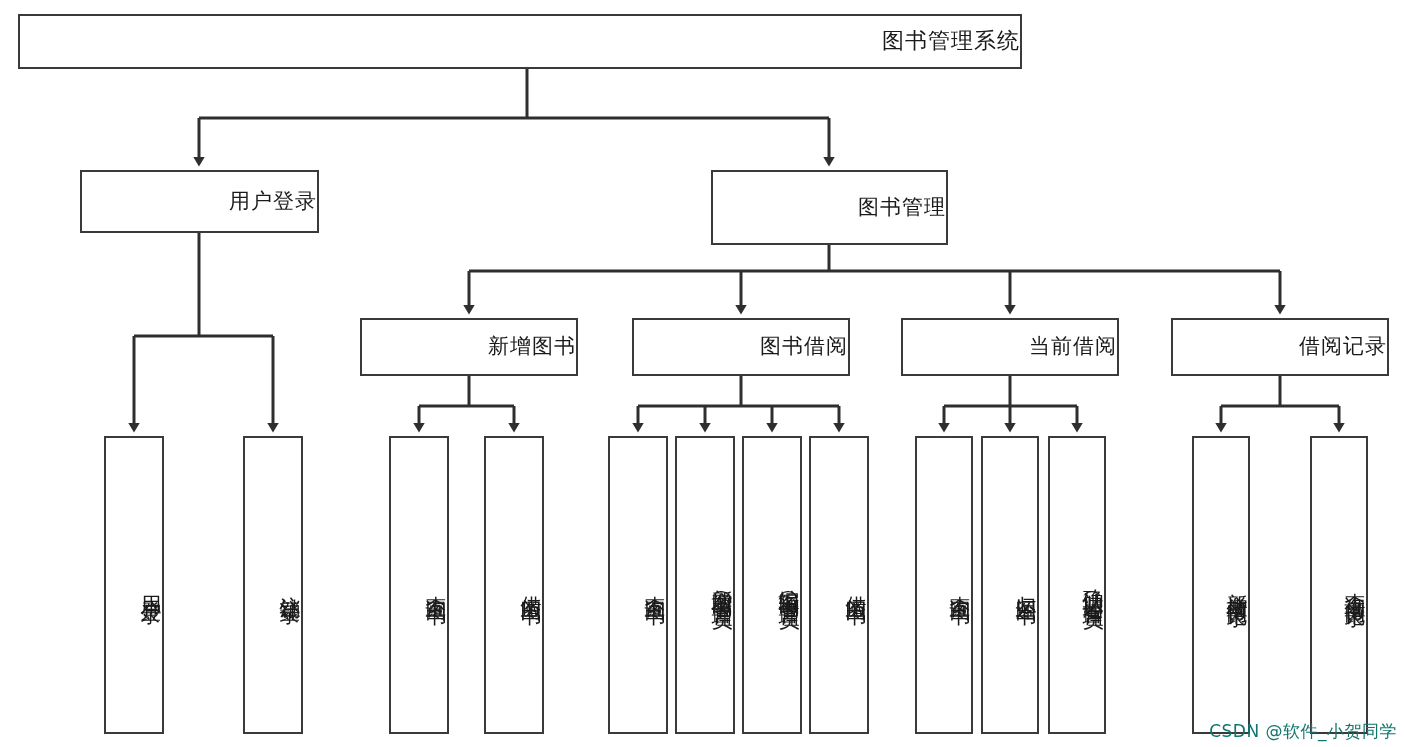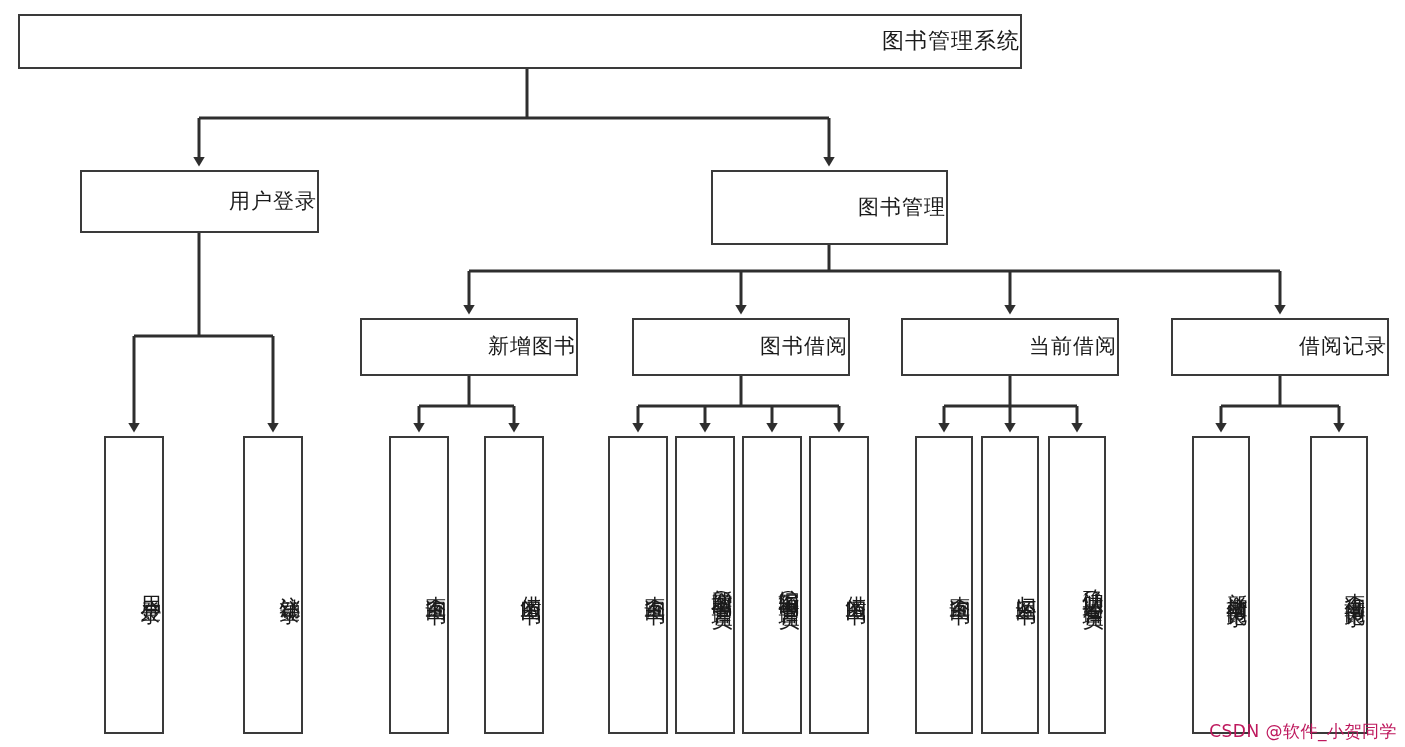--- a/index.html
+++ b/index.html
@@ -59,21 +59,21 @@
     white-space: normal;
   }
   .node.root {
     font-size: 22px;
   }
   #watermark {
     position: absolute;
     right: 8px;
     bottom: 4px;
     font-size: 17px;
-    color: #be185d;
+    color: #0f766e;
     letter-spacing: 0.5px;
     z-index: 3;
     white-space: nowrap;
     font-family: "DejaVu Sans", "Liberation Sans", sans-serif;
   }
 </style>
 </head>
 <body>
 
 <div id="diagram-root">

